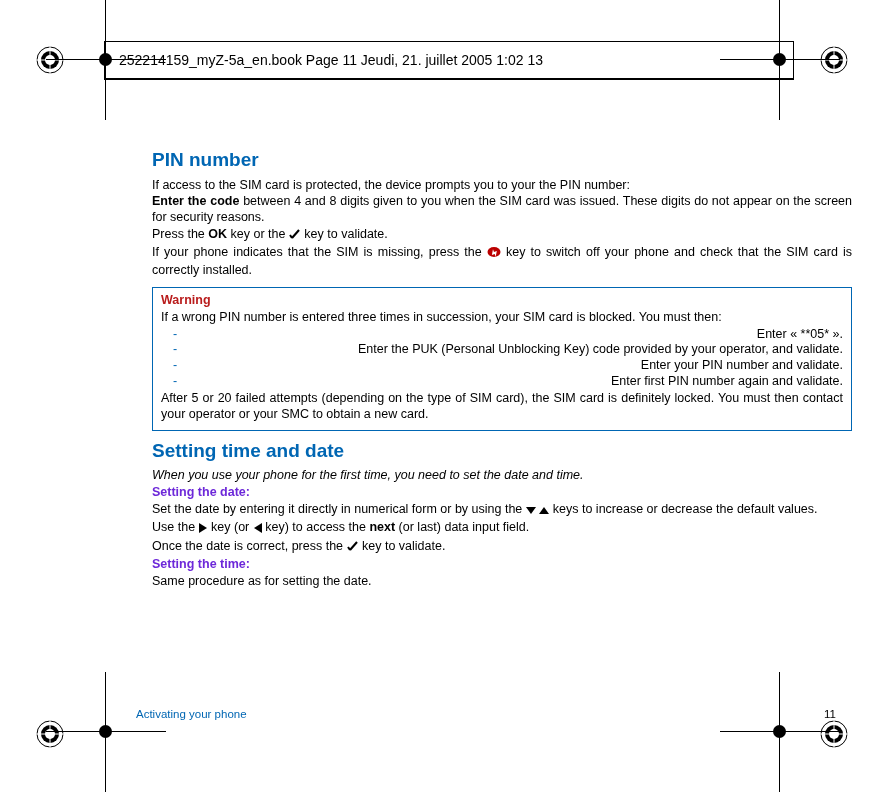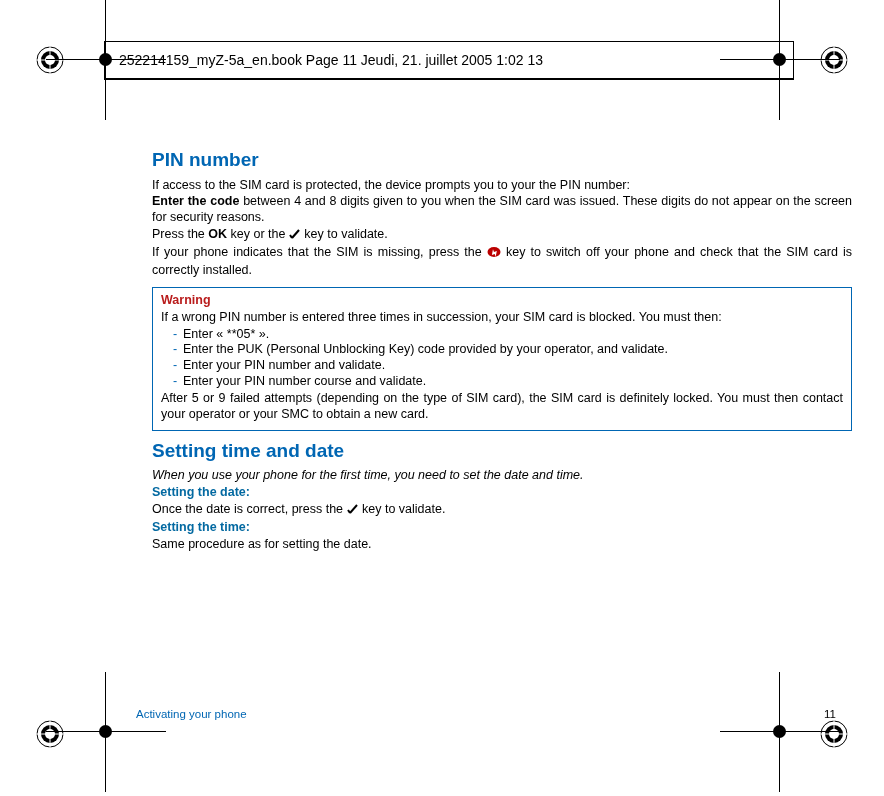--- a/index.html
+++ b/index.html
@@ -74,36 +74,37 @@
   .content h2 {
     color: #0066b3;
     font-size: 19px;
     margin: 0 0 6px 0;
     font-weight: bold;
   }
   .content h2.second { margin-top: 6px; }
   .content p { margin: 0 0 1px 0; }
   .content .italic { font-style: italic; }
   .content b { font-weight: bold; }
-  .content .blue { color: #0369a1; font-weight: bold; }
+  .content .blue { color: #6d28d9; font-weight: bold; }
   .warning-box {
     border: 1px solid #0066b3;
     padding: 5px 8px 6px 8px;
     margin: 8px 0 8px 0;
   }
   .warning-box .wtitle {
     color: #b91c1c;
     font-weight: bold;
     font-size: 12.5px;
     margin-bottom: 2px;
   }
   .warning-box ul {
     margin: 0 0 2px 0;
     padding: 0 0 0 12px;
     list-style: none;
+    text-align: right;
   }
   .warning-box ul li {
     position: relative;
     padding-left: 10px;
   }
   .warning-box ul li::before {
     content: "-";
     position: absolute;
     left: 0;
     color: #0066b3;
@@ -204,29 +205,50 @@
     <span> key to switch off your phone and check that the SIM card is correctly installed.</span>
   </p>
 
   <div class="warning-box">
     <div class="wtitle">Warning</div>
     <p>If a wrong PIN number is entered three times in succession, your SIM card is blocked. You must then:</p>
     <ul>
       <li>Enter « **05* ».</li>
       <li>Enter the PUK (Personal Unblocking Key) code provided by your operator, and validate.</li>
       <li>Enter your PIN number and validate.</li>
-      <li>Enter your PIN number course and validate.</li>
+      <li>Enter first PIN number again and validate.</li>
     </ul>
-    <p class="justify">After 5 or 9 failed attempts (depending on the type of SIM card), the SIM card is definitely locked. You must then contact your operator or your SMC to obtain a new card.</p>
+    <p class="justify">After 5 or 20 failed attempts (depending on the type of SIM card), the SIM card is definitely locked. You must then contact your operator or your SMC to obtain a new card.</p>
   </div>
 
   <h2 class="second">Setting time and date</h2>
   <p class="italic">When you use your phone for the first time, you need to set the date and time.</p>
 
   <p class="blue">Setting the date:</p>
+  <p>
+    <span>Set the date by entering it directly in numerical form or by using the </span>
+    <span class="icon-inline"><svg width="10" height="8" viewBox="0 0 10 8">
+          <polygon points="0,0 10,0 5,7" fill="#000"></polygon>
+        </svg></span>
+    <span class="icon-inline"><svg width="10" height="8" viewBox="0 0 10 8">
+          <polygon points="0,7 10,7 5,0" fill="#000"></polygon>
+        </svg></span>
+    <span> keys to increase or decrease the default values.</span>
+  </p>
+  <p>
+    <span>Use the </span>
+    <span class="icon-inline"><svg width="9" height="10" viewBox="0 0 9 10">
+          <polygon points="0,0 0,10 8,5" fill="#000"></polygon>
+        </svg></span>
+    <span> key (or </span>
+    <span class="icon-inline"><svg width="9" height="10" viewBox="0 0 9 10">
+          <polygon points="9,0 9,10 1,5" fill="#000"></polygon>
+        </svg></span>
+    <span> key) to access the </span><b>next</b><span> (or last) data input field.</span>
+  </p>
   <p>
     <span>Once the date is correct, press the </span>
     <span class="icon-inline"><svg width="12" height="12" viewBox="0 0 12 12">
           <path d="M10 2 L3 10" stroke="#000" stroke-width="2" fill="none"></path>
           <path d="M3 10 L1 7" stroke="#000" stroke-width="2" fill="none"></path>
         </svg></span>
     <span> key to validate.</span>
   </p>
 
   <p class="blue">Setting the time:</p>

